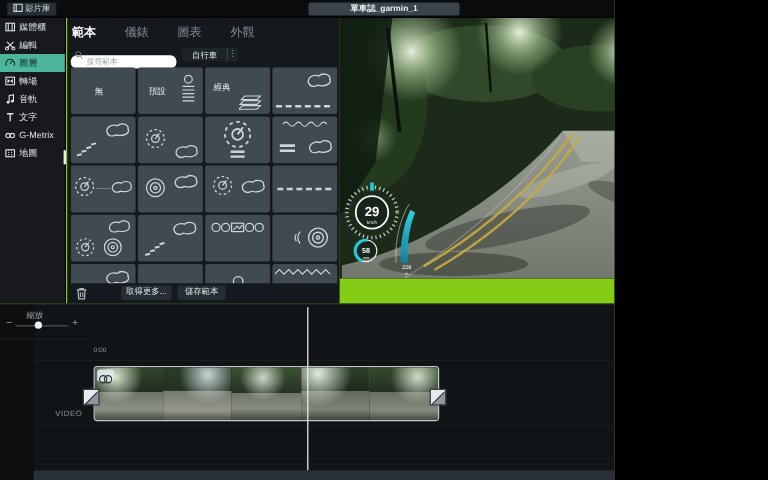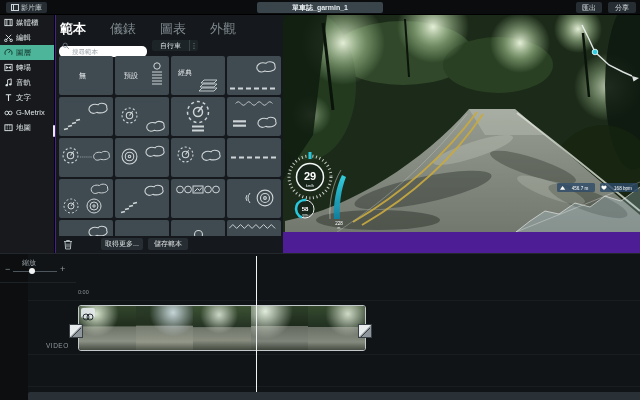--- a/index.html
+++ b/index.html
@@ -1,38 +1,38 @@
 <!DOCTYPE html>
 <html><head>
 <meta charset="utf-8">
 <style>
   * { margin:0; padding:0; box-sizing:border-box; }
   html,body { background:#000; }
   body { font-family:"Liberation Sans","DejaVu Sans",sans-serif; }
-  #app { position:relative; width:640px; height:400px; background:#4c1d95; overflow:hidden; }
+  #app { position:relative; width:512px; height:400px; background:#84cc16; overflow:hidden; }
 
   
   .topbar { position:absolute; left:0; top:0; width:640px; height:15px; background:#0a0c0d; border-bottom:1px solid #000; }
   .tb-btn { position:absolute; top:2px; height:11px; background:#272e33; border-radius:2px; color:#cfd6d9;
             font-size:7px; line-height:11px; text-align:center; padding:0 5px; }
   .tb-btn svg { vertical-align:-1px; margin-right:2px; }
   .title-field { position:absolute; left:257px; top:2px; width:126px; height:11px; background:#39444b; border-radius:2px;
                  color:#e9eff1; font-size:7px; line-height:11px; text-align:center; font-weight:bold; }
 
   
   .sidebar { position:absolute; left:0; top:15px; width:55px; height:238px; background:#17191c; border-right:1px solid #000; }
   .sb-item { height:15px; display:flex; align-items:center; padding-left:4px; color:#dfe5e6; font-size:7.5px; gap:3px; cursor:default; }
   .sb-item.active { background:#4db599; color:#11312a; }
   .sb-item svg { flex:0 0 auto; }
   .sb-handle { position:absolute; right:-1px; top:110px; width:2px; height:12px; background:#e8ecec; border-radius:1px; }
 
   
   .panel { position:absolute; left:56px; top:15px; width:227px; height:238px; background:#15191d; }
   .tabs { position:absolute; left:4px; top:5px; display:flex; gap:24px; }
-  .tab { font-size:13px; color:#7f8a8f; cursor:default; }
+  .tab { font-size:10px; color:#7f8a8f; cursor:default; }
   .tab.active { color:#fff; font-weight:bold; }
   .search-wrap { position:absolute; left:3px; top:25px; width:88px; height:11px; }
   .search-wrap input { width:88px; height:11px; border:none; border-radius:5px; background:#fff; font-size:6.5px;
                        padding:0 3px 0 13px; color:#333; outline:none; font-family:inherit; }
   .search-wrap input::placeholder { color:#9aa3a8; }
   .search-wrap svg { position:absolute; left:3px; top:2px; }
   .cat-btn { position:absolute; left:96px; top:25px; width:46px; height:11px; background:#1d2428; border-radius:2px;
              display:flex; align-items:center; color:#dfe5e6; font-size:7px; }
   .cat-btn .lbl { flex:1; text-align:center; }
   .cat-btn .dots { width:9px; text-align:center; border-left:1px solid #39424a; color:#9aa7ad; font-size:7px; line-height:11px; }

